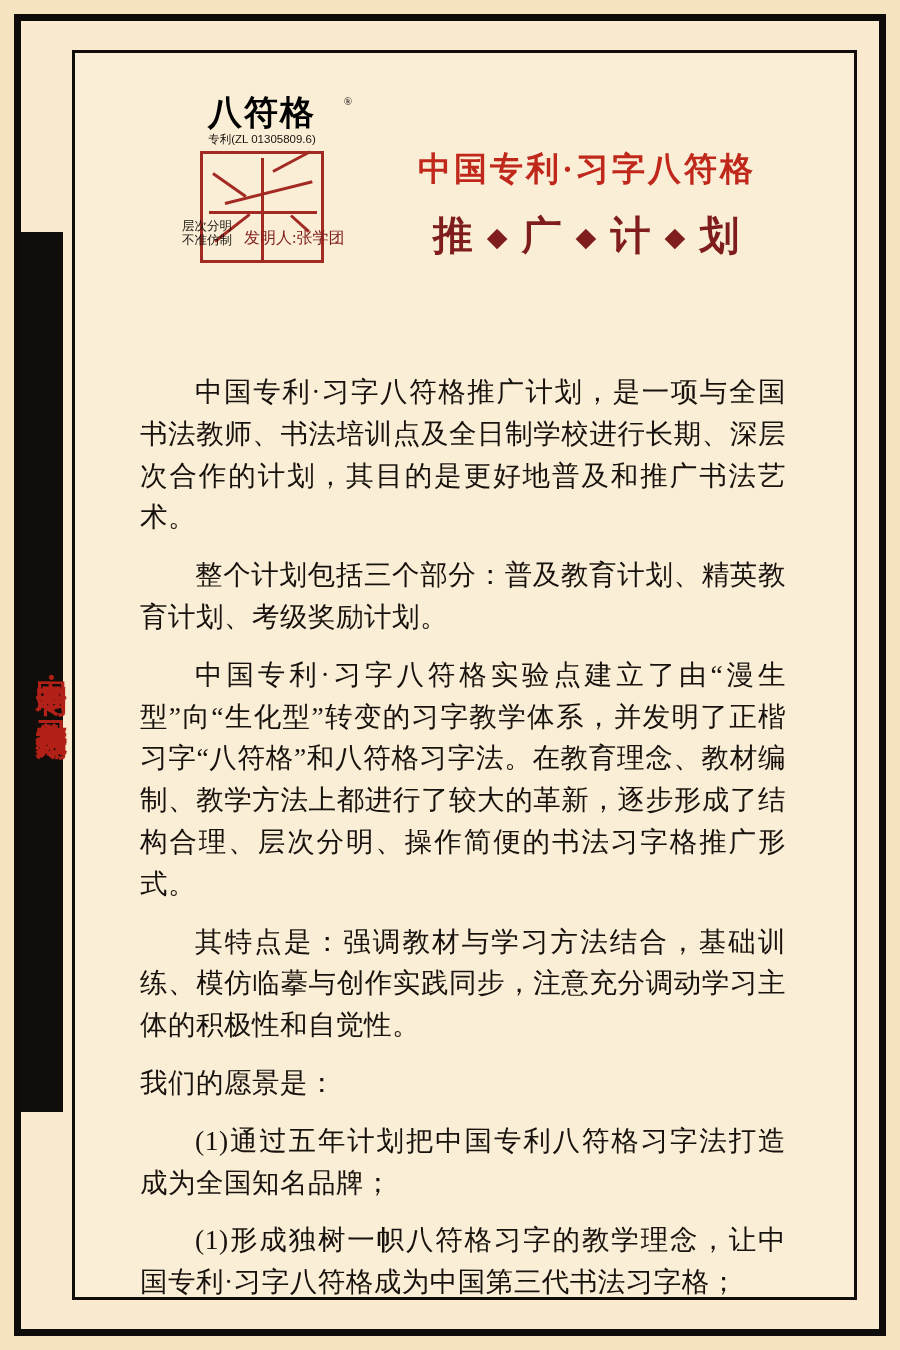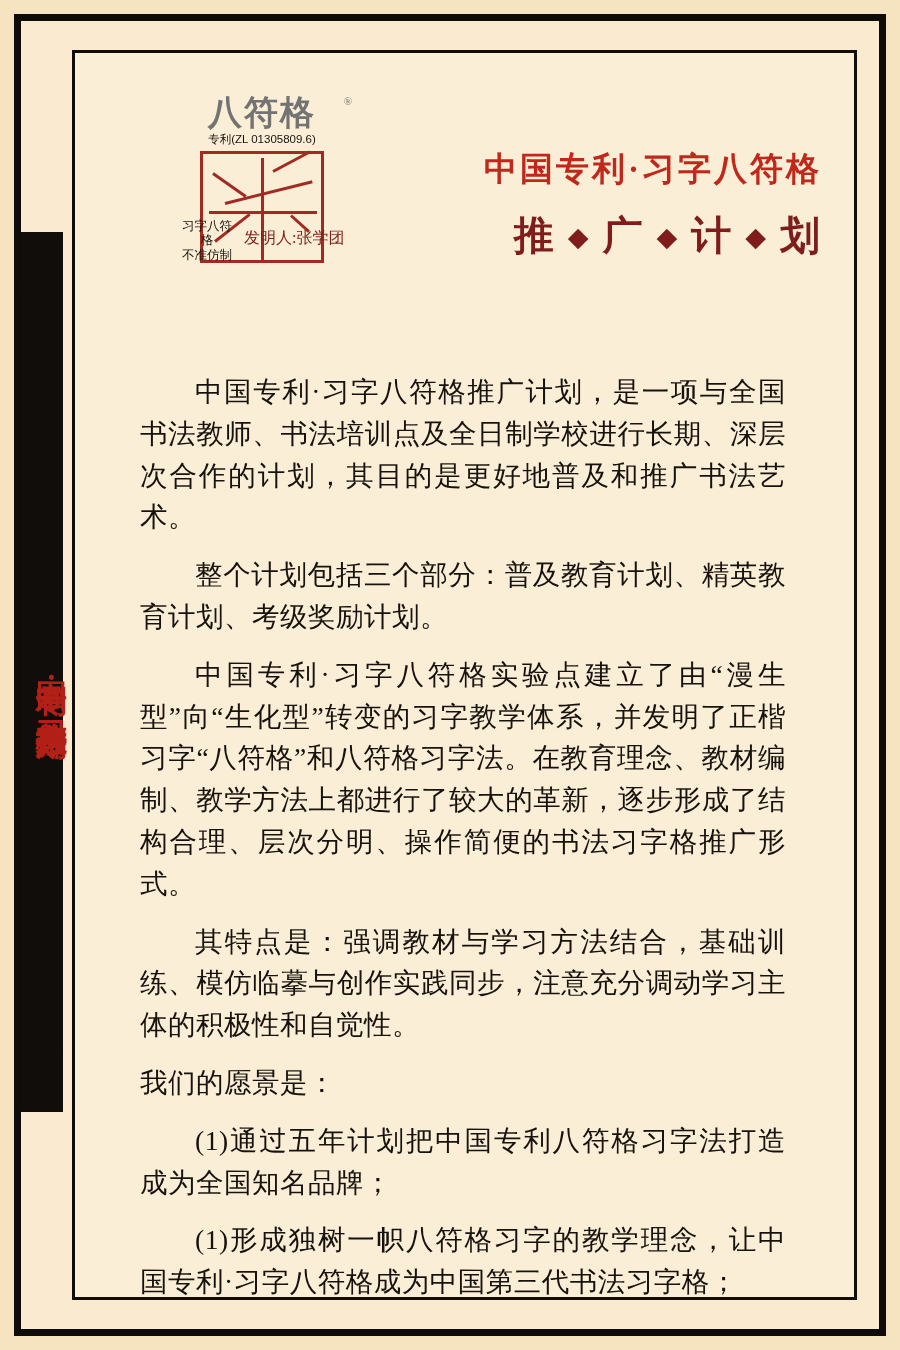--- a/index.html
+++ b/index.html
@@ -109,21 +109,21 @@
   .logo-block {
     position: absolute;
     left: 72px;
     top: 0;
     width: 180px;
   }
   .logo-wordmark {
     position: relative;
     font-size: 34px;
     font-weight: bold;
-    color: #737373;
+    color: #000000;
     letter-spacing: 2px;
     font-family: "Liberation Serif", "DejaVu Serif", serif;
     text-align: center;
     line-height: 1.05;
   }
   .logo-reg {
     position: absolute;
     right: -2px;
     top: 1px;
     font-size: 11px;
@@ -166,21 +166,21 @@
     font-size: 16px;
     color: #7f1d1d;
     white-space: nowrap;
   }
 
   .title-block {
     position: absolute;
     left: 252px;
     top: 52px;
     width: 470px;
-    text-align: right;
+    text-align: center;
   }
   .title-line1 {
     color: #c0281c;
     font-size: 33px;
     font-weight: bold;
     letter-spacing: 3px;
     font-family: "Liberation Serif", "DejaVu Serif", serif;
   }
   .title-line2 {
     color: #7f1d1d;
@@ -245,21 +245,21 @@
         <div class="ln" style="left:49%;top:4px;width:3px;height:104px;"></div>
         <div class="ln" style="left:6px;top:54%;width:108px;height:3px;"></div>
         <div class="ln" style="left:10px;top:18px;width:40px;height:3px;transform:rotate(35deg);transform-origin:left center;"></div>
         <div class="ln" style="left:70px;top:16px;width:42px;height:3px;transform:rotate(-28deg);transform-origin:left center;"></div>
         <div class="ln" style="left:12px;top:86px;width:44px;height:3px;transform:rotate(-38deg);transform-origin:left center;"></div>
         <div class="ln" style="left:22px;top:48px;width:90px;height:3px;transform:rotate(-14deg);transform-origin:left center;"></div>
         <div class="ln" style="left:88px;top:60px;width:24px;height:3px;transform:rotate(42deg);transform-origin:left center;"></div>
       </div>
 
       <div class="logo-caption-left">
-        <div>习字八符格</div>
+        <div>层次分明</div>
         <div>不准仿制</div>
       </div>
       <div class="logo-caption-right">发明人:张学团</div>
     </div>
 
     <div class="title-block">
       <div class="title-line1">中国专利·习字八符格</div>
       <div class="title-line2">
         <span>推</span>
         <span class="dia">◆</span>

